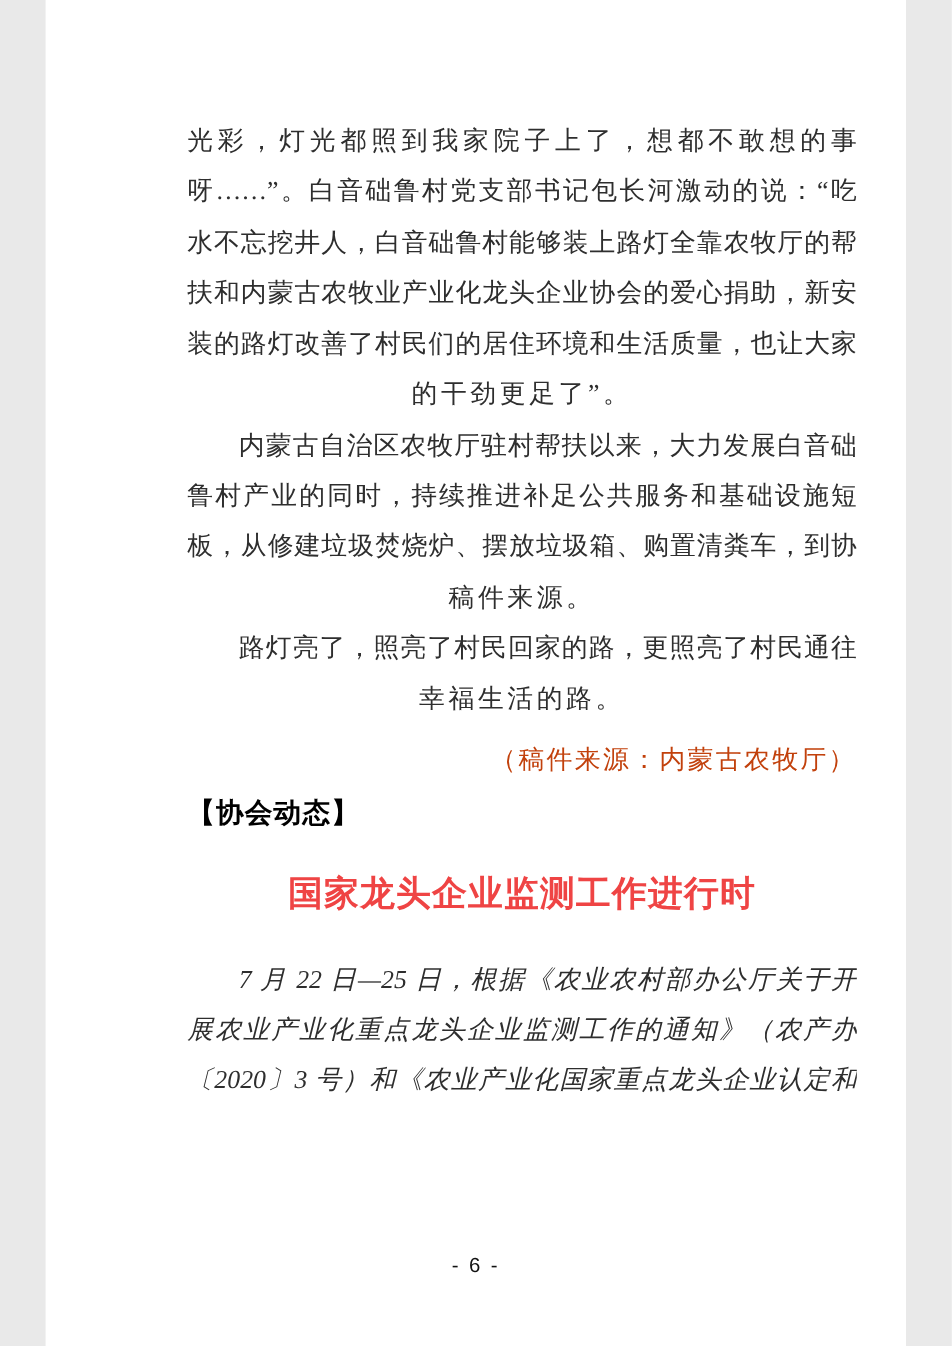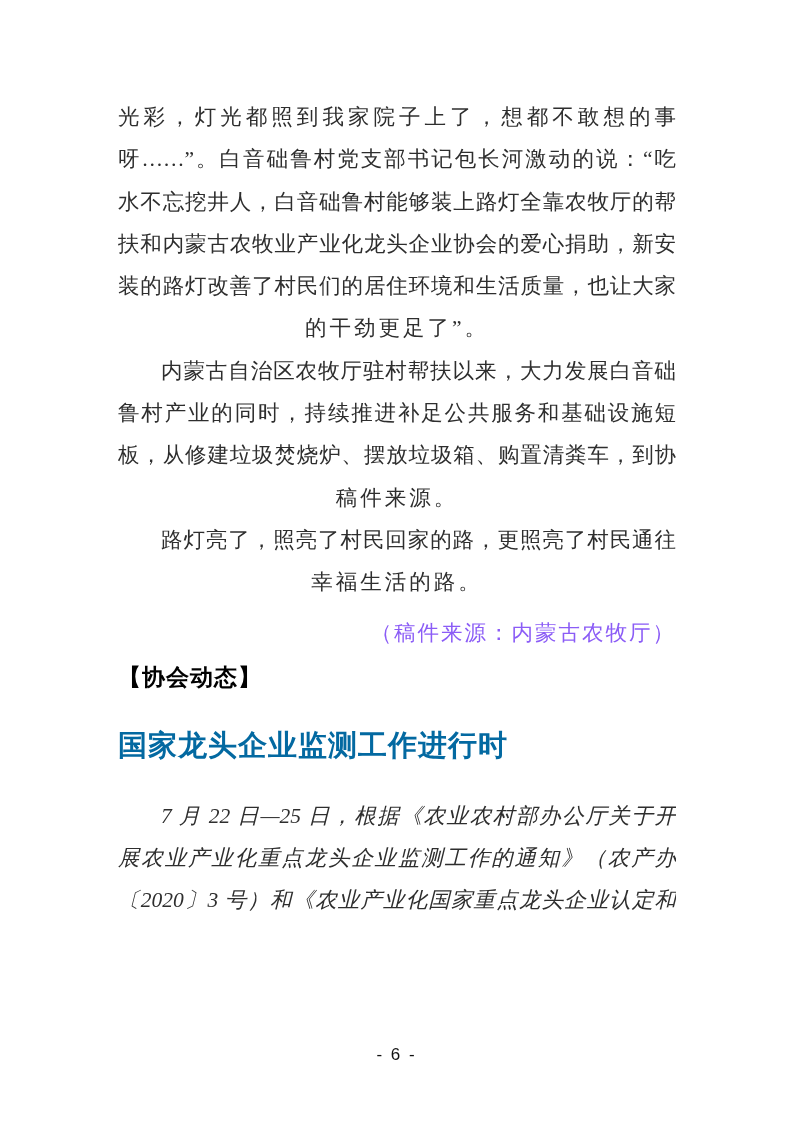--- a/index.html
+++ b/index.html
@@ -1,19 +1,19 @@
 <!DOCTYPE html>
 <html><head>
 <meta charset="utf-8">
 <style>
   * { margin: 0; padding: 0; box-sizing: border-box; }
   html, body { background: #e9e9e9; }
   .page {
     position: relative;
-    width: 793px;
+    width: 717px;
     height: 1122px;
     margin: 0 auto;
     background: #ffffff;
     overflow: hidden;
     font-family: "Liberation Serif", "DejaVu Serif", serif;
     color: #2e2e2e;
   }
   .content {
     position: absolute;
     left: 118px;
@@ -36,41 +36,42 @@
     letter-spacing: 3px;
   }
   .indent { text-indent: 43px; }
   .source-line {
     margin-top: 8px;
     height: 42.3px;
     line-height: 42.3px;
     font-size: 21.5px;
     text-align: right;
     letter-spacing: 2px;
-    color: #8b5cf6;
+    color: #c2410c;
   }
   .section-header {
     margin-top: 2px;
     height: 42px;
     line-height: 42px;
     font-size: 23px;
     font-weight: bold;
     letter-spacing: 1px;
     font-family: Liberation Sans, sans-serif;
     color: #000000;
   }
   .article-title {
     margin-top: 22px;
     height: 50px;
     line-height: 50px;
     font-size: 29px;
     font-weight: bold;
+    text-align: center;
     letter-spacing: 1px;
     font-family: "Liberation Serif", "DejaVu Serif", serif;
-    color: #0369a1;
+    color: #ef4444;
   }
   .para-after-title { margin-top: 25px; font-style: italic; }
   .footer {
     position: absolute;
     left: 0;
     top: 1045px;
     width: 100%;
     text-align: center;
     font-size: 17px;
     letter-spacing: 2px;

